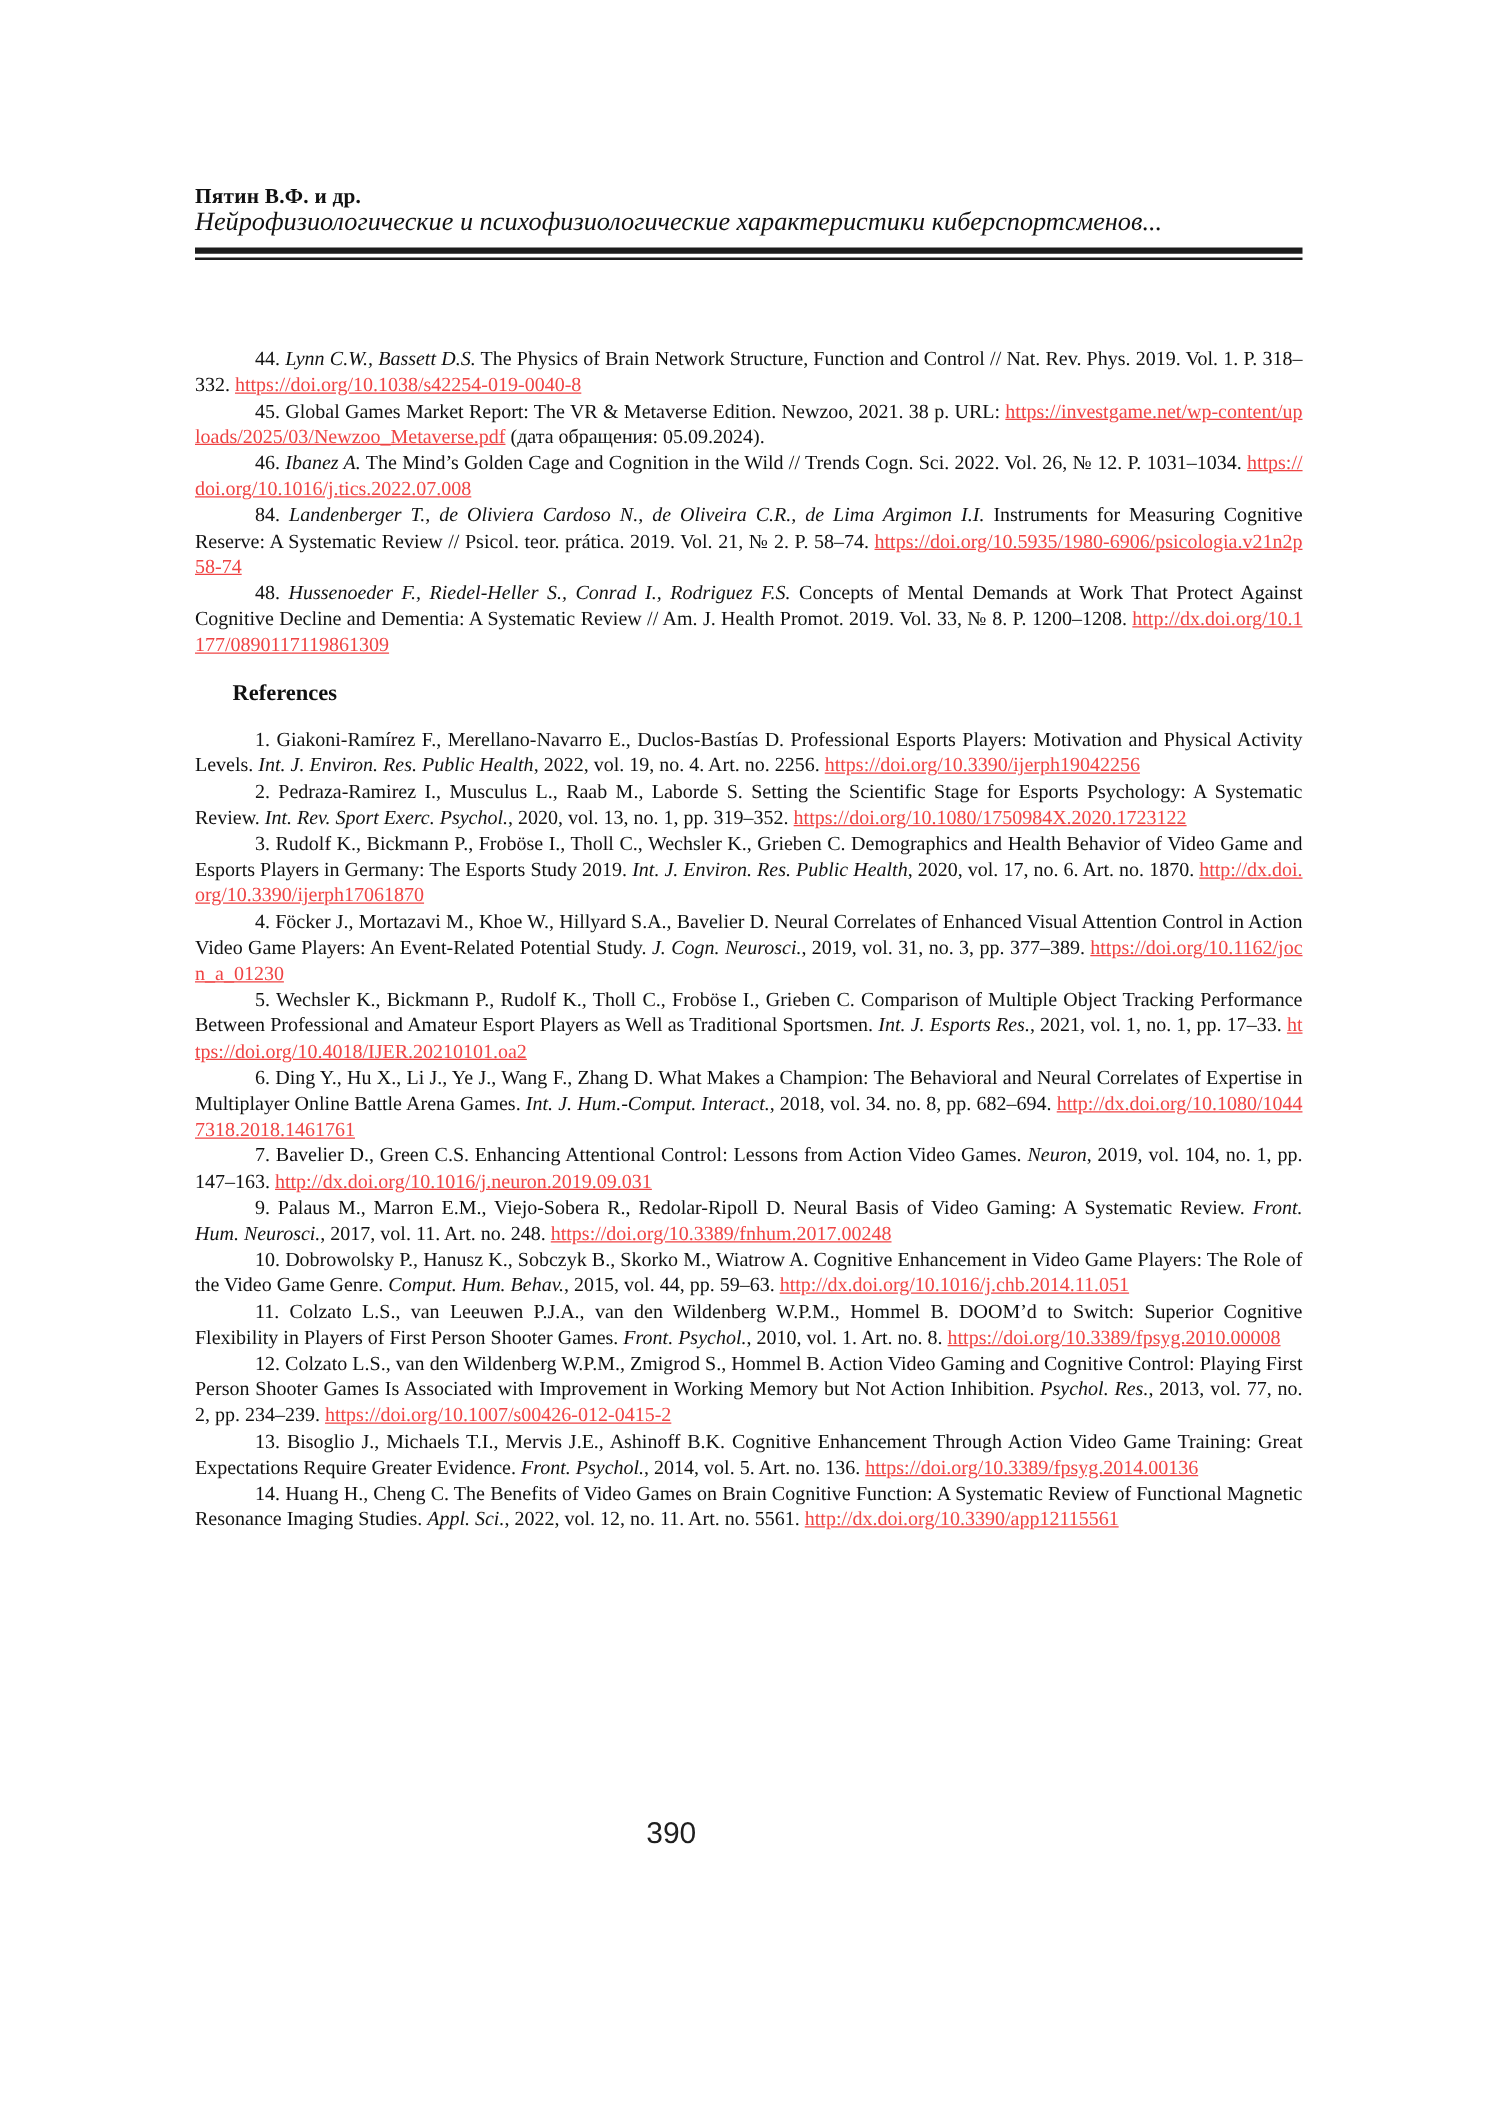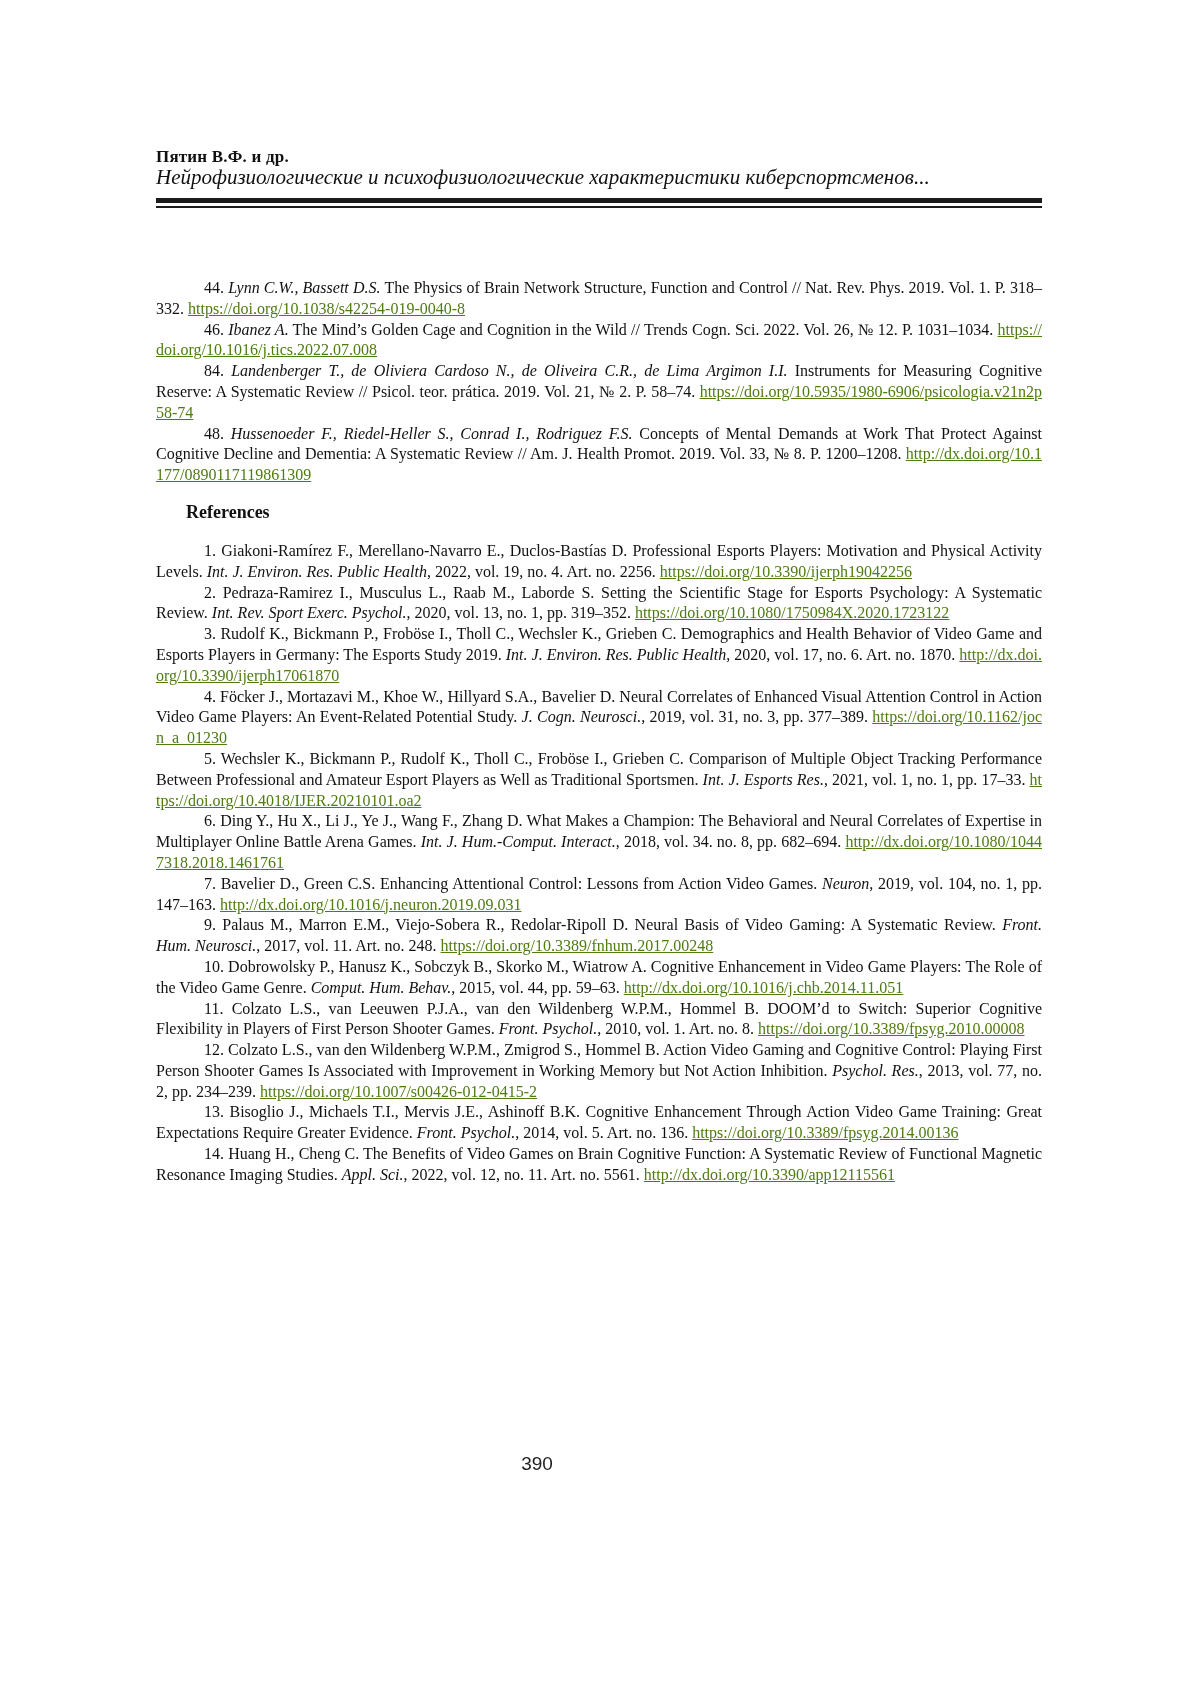--- a/index.html
+++ b/index.html
@@ -38,58 +38,59 @@
   }
   .refs-block { margin-top: 70px; }
   p.ref {
     margin: 0;
     font-size: 16px;
     line-height: 20.8px;
     text-align: justify;
     text-indent: 48px;
   }
   p.ref a {
-    color: #4d7c0f;
+    color: #ef4444;
     text-decoration: underline;
     word-break: break-all;
     cursor: pointer;
   }
   .it { font-style: italic; }
   h2.refs-heading {
     font-size: 18px;
     font-weight: bold;
     line-height: 22px;
     margin: 15px 0 18px 30px;
   }
   .page-number {
     position: absolute;
     top: 1453px;
     left: 0;
     width: 100%;
     text-align: center;
     font-family: "Liberation Sans", "DejaVu Sans", sans-serif;
-    font-size: 19px;
+    font-size: 24px;
     color: #1f1f1f;
   }
 </style>
 </head>
 <body>
 
 <div class="page">
   <div class="content">
 
     <header>
       <div class="rh-authors">Пятин В.Ф. и др.</div>
       <div class="rh-title">Нейрофизиологические и психофизиологические характеристики киберспортсменов...</div>
       <div class="head-rule"></div>
     </header>
 
     <main class="refs-block">
       <section id="russian-refs">
           <p class="ref"><span>44. </span><span class="it">Lynn C.W., Bassett D.S.</span><span> The Physics of Brain Network Structure, Function and Control // Nat. Rev. Phys. 2019. Vol. 1. P. 318–332. </span><a href="#">https://doi.org/10.1038/s42254-019-0040-8</a></p>
+          <p class="ref"><span>45. Global Games Market Report: The VR &amp; Metaverse Edition. Newzoo, 2021. 38 p. URL: </span><a href="#">https://investgame.net/wp-content/uploads/2025/03/Newzoo_Metaverse.pdf</a><span> (дата обращения: 05.09.2024).</span></p>
           <p class="ref"><span>46. </span><span class="it">Ibanez A.</span><span> The Mind’s Golden Cage and Cognition in the Wild // Trends Cogn. Sci. 2022. Vol. 26, № 12. P. 1031–1034. </span><a href="#">https://doi.org/10.1016/j.tics.2022.07.008</a></p>
           <p class="ref"><span>84. </span><span class="it">Landenberger T., de Oliviera Cardoso N., de Oliveira C.R., de Lima Argimon I.I.</span><span> Instruments for Measuring Cognitive Reserve: A Systematic Review // Psicol. teor. prática. 2019. Vol. 21, № 2. P. 58–74. </span><a href="#">https://doi.org/10.5935/1980-6906/psicologia.v21n2p58-74</a></p>
           <p class="ref"><span>48. </span><span class="it">Hussenoeder F., Riedel-Heller S., Conrad I., Rodriguez F.S.</span><span> Concepts of Mental Demands at Work That Protect Against Cognitive Decline and Dementia: A Systematic Review // Am. J. Health Promot. 2019. Vol. 33, № 8. P. 1200–1208. </span><a href="#">http://dx.doi.org/10.1177/0890117119861309</a></p>
         </section>
 
       <h2 class="refs-heading">References</h2>
 
       <section id="english-refs">
           <p class="ref"><span>1. Giakoni-Ramírez F., Merellano-Navarro E., Duclos-Bastías D. Professional Esports Players: Motivation and Physical Activity Levels. </span><span class="it">Int. J. Environ. Res. Public Health</span><span>, 2022, vol. 19, no. 4. Art. no. 2256. </span><a href="#">https://doi.org/10.3390/ijerph19042256</a></p>
           <p class="ref"><span>2. Pedraza-Ramirez I., Musculus L., Raab M., Laborde S. Setting the Scientific Stage for Esports Psychology: A Systematic Review. </span><span class="it">Int. Rev. Sport Exerc. Psychol.</span><span>, 2020, vol. 13, no. 1, pp. 319–352. </span><a href="#">https://doi.org/10.1080/1750984X.2020.1723122</a></p>

